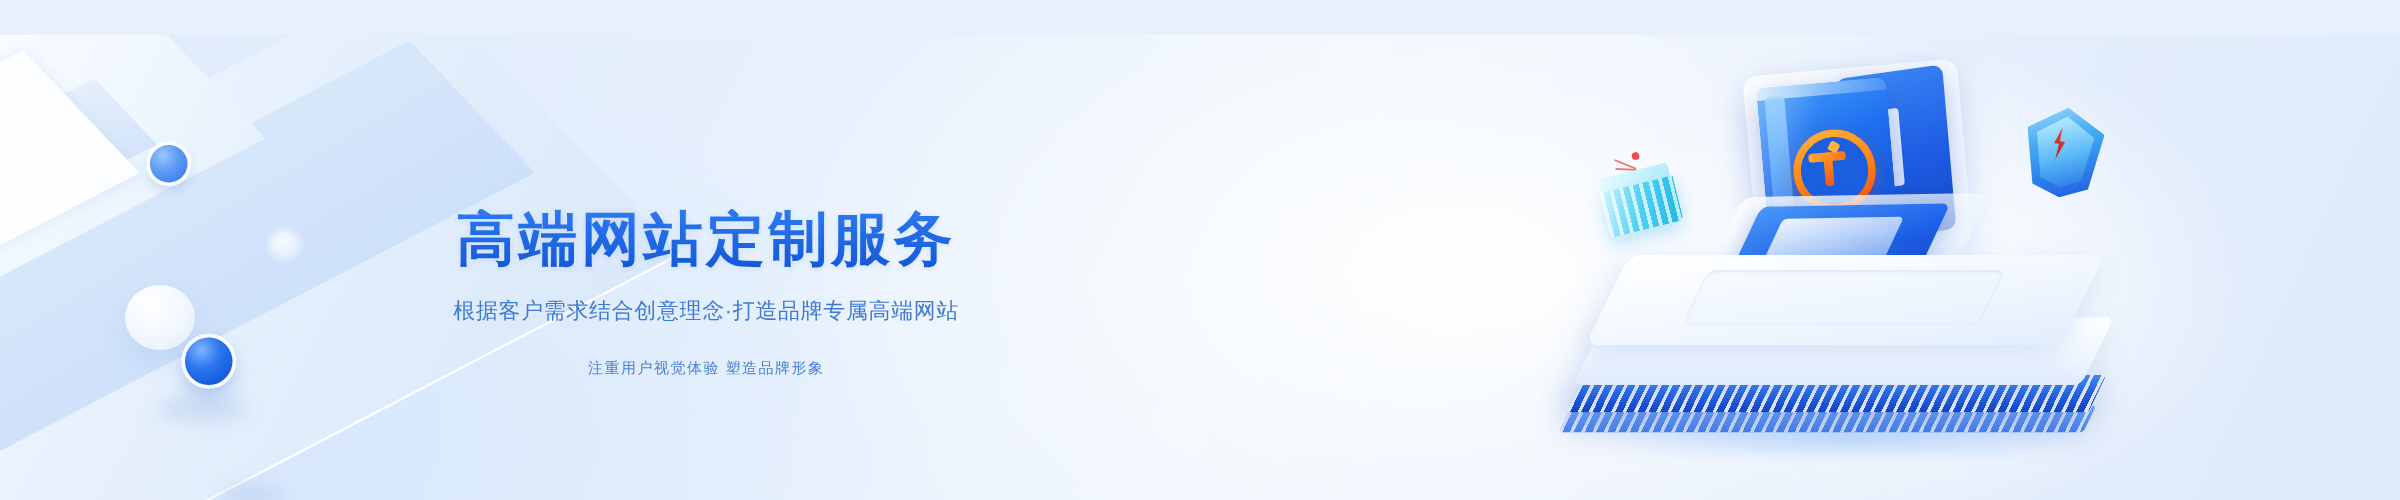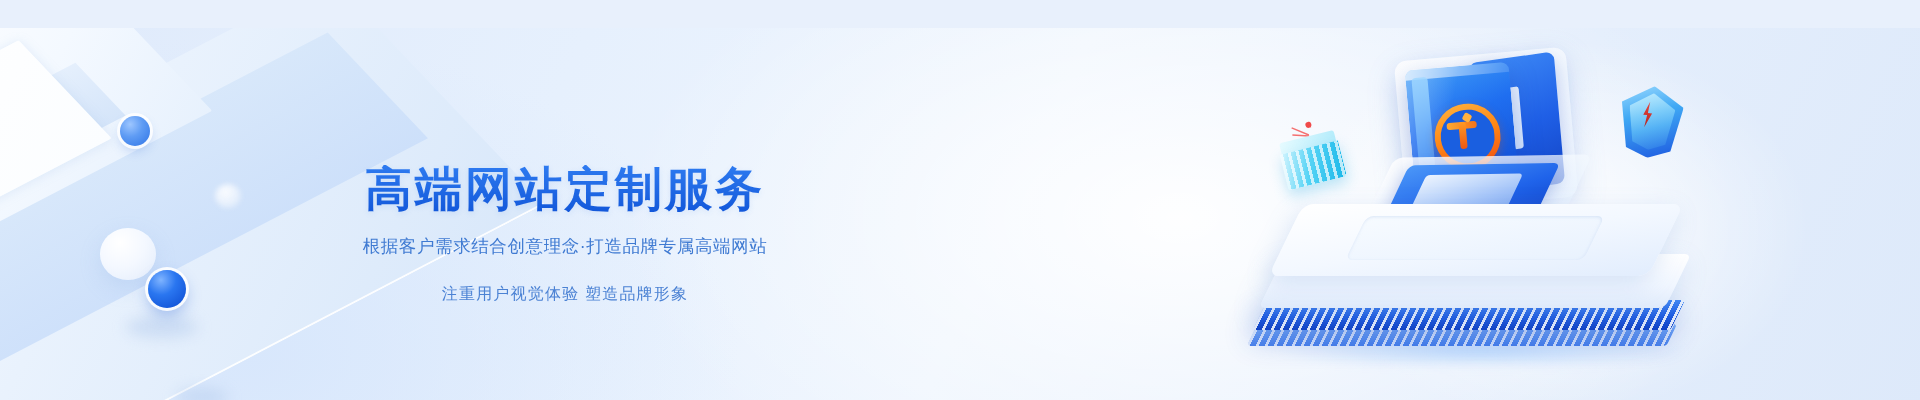--- a/index.html
+++ b/index.html
@@ -133,21 +133,21 @@
   }
   .subline-1 {
     font-size: 17.5px;
     font-weight: 500;
     letter-spacing: 0.6px;
     color: #3f7ad2;
     margin: 0 0 26px 0;
     text-align: center;
   }
   .subline-2 {
-    font-size: 16px;
+    font-size: 12px;
     font-weight: 500;
     letter-spacing: 1.2px;
     color: #4b82d4;
     margin: 0;
   }
 
   
   .art { position: absolute; right: 0; top: 0; width: 800px; height: 400px; }
 
   .art-glow {

